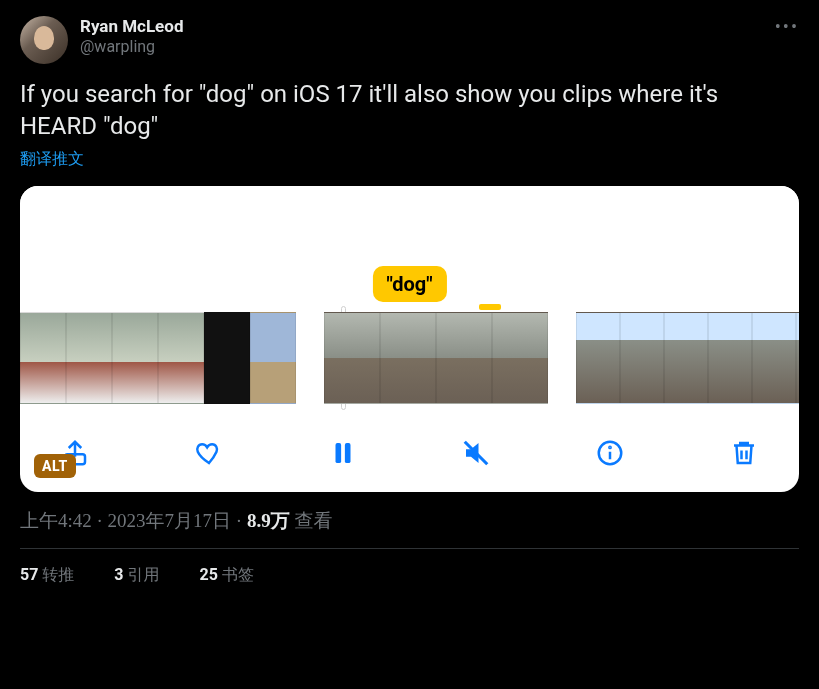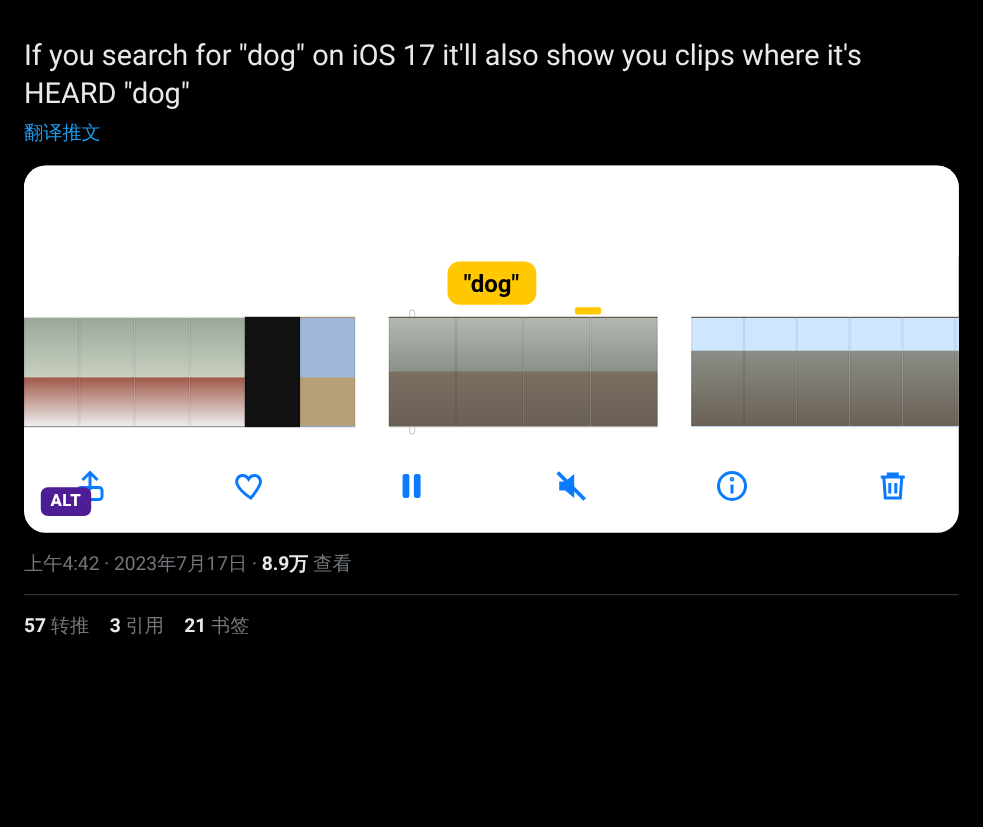--- a/index.html
+++ b/index.html
@@ -128,54 +128,63 @@
     display:flex; align-items:center; justify-content:center;
     cursor:pointer;
   }
   .tb-btn svg { width:30px; height:30px; stroke:#0a7aff; fill:none; stroke-width:2; }
   .tb-btn.pause svg rect { fill:#0a7aff; stroke:none; }
   .tb-btn.mute svg { fill:#0a7aff; stroke:#0a7aff; }
   .tb-btn.trash svg { stroke-width:2; }
   .alt-badge {
     position:absolute;
     left:14px; bottom:14px;
-    background:#4c1d95;
+    background:#a16207;
     color:#fff;
     font-weight:800;
     font-size:14px;
     padding:4px 8px;
     border-radius:6px;
     letter-spacing:0.5px;
   }
   .meta {
     margin-top:16px;
     color:#71767b;
-    font-size:16px;
+    font-size:19px;
+    font-family:Liberation Serif, serif;
   }
   .meta .views-num { color:#e7e9ea; font-weight:700; }
   .divider {
     border:none;
     border-top:1px solid #2f3336;
     margin:14px 0 0 0;
   }
   .stats {
     display:flex;
-    gap:17px;
+    gap:40px;
     padding:16px 0 0 0;
     font-size:16px;
     color:#71767b;
   }
   .stats .num { color:#e7e9ea; font-weight:700; margin-right:4px; }
   .stats .stat { cursor:pointer; }
 </style>
 </head>
 <body>
 
 <div class="tweet">
 
+  <div class="header">
+    <div class="avatar"></div>
+    <div class="user-block">
+      <span class="display-name">Ryan McLeod</span>
+      <span class="handle">@warpling</span>
+    </div>
+    <div class="more">•••</div>
+  </div>
 
   <div class="body-text">If you search for "dog" on iOS 17 it'll also show you clips where it's HEARD "dog"</div>
   <span class="translate">翻译推文</span>
 
   <div class="media-card">
     <div class="media-top-gap"></div>
     <div class="tooltip">"dog"</div>
     <div class="tooltip-tick"></div>
 
     <div class="timeline">
@@ -249,16 +258,16 @@
 
   <div class="meta">
     <span>上午4:42</span><span> · </span><span>2023年7月17日</span><span> · </span><span class="views-num">8.9万</span><span> 查看</span>
   </div>
 
   <hr class="divider">
 
   <div class="stats">
     <span class="stat"><span class="num">57</span><span>转推</span></span>
     <span class="stat"><span class="num">3</span><span>引用</span></span>
-    <span class="stat"><span class="num">21</span><span>书签</span></span>
+    <span class="stat"><span class="num">25</span><span>书签</span></span>
   </div>
 
 </div>
 
 </body></html>

